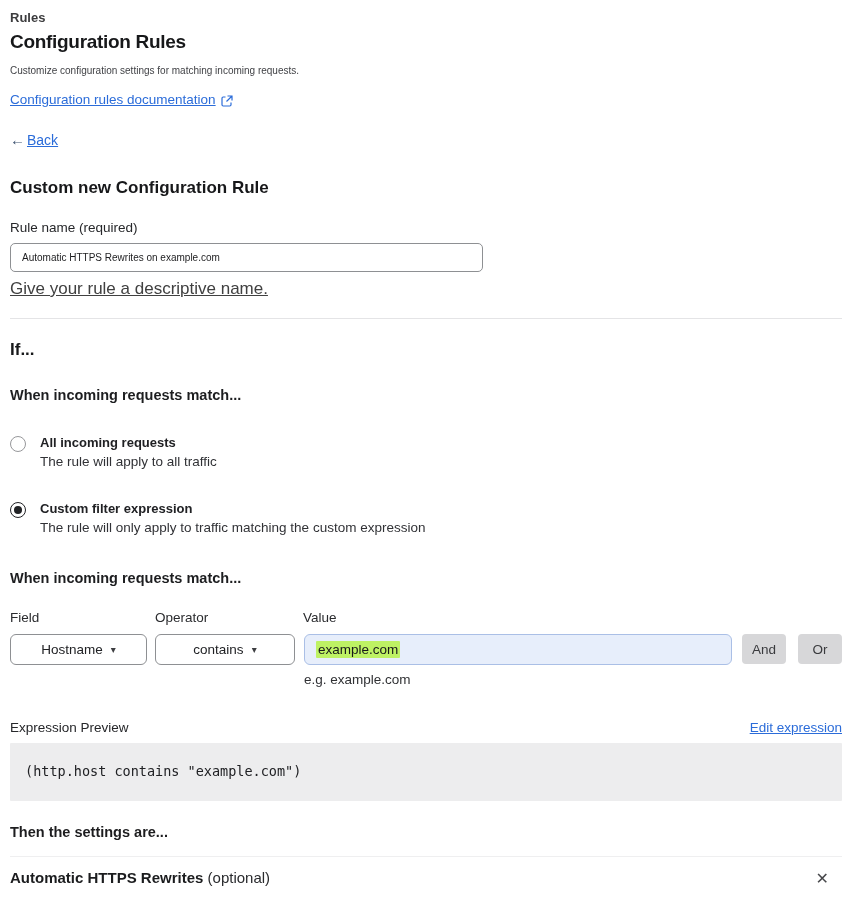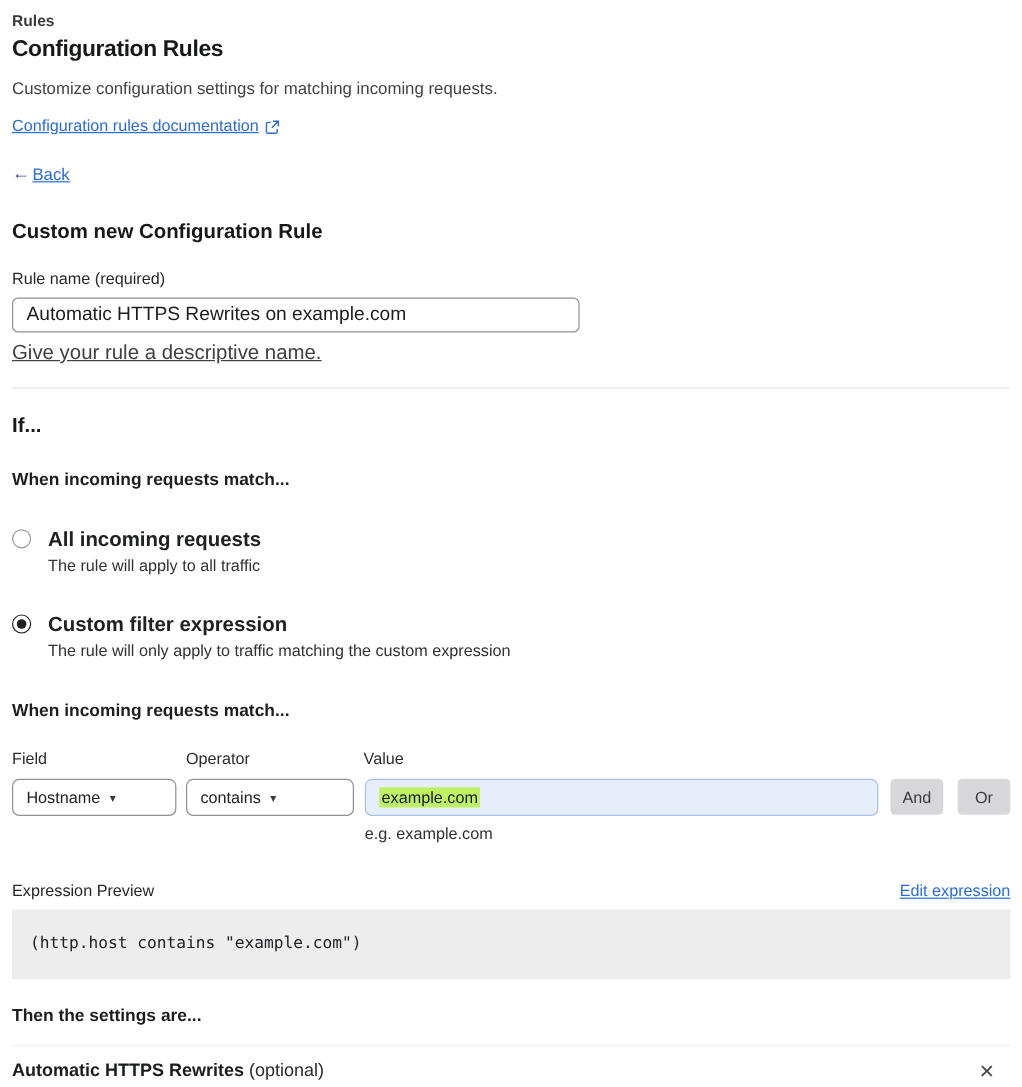--- a/index.html
+++ b/index.html
@@ -9,38 +9,38 @@
     font-family: "Liberation Sans", sans-serif;
     color: #1d1d1f;
     position: relative;
     overflow: hidden;
   }
   .page { padding: 8px 10px 0 10px; }
 
   
   .breadcrumb { font-size: 13px; color: #3c3c3e; margin-top: 2px; font-weight: bold; }
   .page-title { font-size: 19px; font-weight: 700; color: #17181a; margin-top: 6px; letter-spacing: -0.3px; }
-  .subtitle { font-size: 14px; color: #414246; margin-top: 12px; }
+  .subtitle { font-size: 10px; color: #414246; margin-top: 12px; }
 
   a.link { color: #2b6cd9; text-decoration: underline; cursor: pointer; }
   .doc-link-row { margin-top: 16px; font-size: 13.5px; display: flex; align-items: center; gap: 5px; }
   .ext-icon { display: inline-block; width: 12px; height: 12px; position: relative; top: 1px; }
   .ext-icon svg { display: block; }
 
   .back-row { margin-top: 24px; font-size: 14px; display: flex; align-items: center; gap: 2px; }
   .back-arrow { color: #3d5270; font-size: 15px; text-decoration: none; }
 
   
   .section-heading { font-size: 17px; font-weight: 700; color: #17181a; margin-top: 30px; }
   .field-label { font-size: 13.5px; color: #26272a; margin-top: 22px; }
   .rule-name-input {
     margin-top: 8px; width: 473px; height: 29px;
     border: 1px solid #8e9093; border-radius: 5px;
     font-family: "Liberation Sans", sans-serif;
-    font-size: 16px; color: #1d1d1f; padding: 0 11px;
+    font-size: 10px; color: #1d1d1f; padding: 0 11px;
     background: #ffffff; outline: none; display: block;
   }
   .helper-text { font-size: 17px; color: #404040; margin-top: 7px; text-decoration: underline; }
 
   .divider { height: 1px; background: #e4e4e6; margin-top: 19px; }
 
   
   .if-heading { font-size: 17px; font-weight: 700; margin-top: 21px; }
   .match-heading { font-size: 14.5px; font-weight: 700; color: #1d1e20; margin-top: 27px; }
 
@@ -50,31 +50,31 @@
     border: 1px solid #97989b; background: #fff; flex: 0 0 16px;
     margin-top: 1px; position: relative;
   }
   .radio-circle.selected { border: 1.5px solid #212225; }
   .radio-circle.selected::after {
     content: ""; position: absolute; left: 50%; top: 50%;
     width: 8px; height: 8px; border-radius: 50%; background: #212225;
     transform: translate(-50%, -50%);
   }
   .radio-texts { display: flex; flex-direction: column; gap: 4px; }
-  .radio-label { font-size: 17px; font-weight: 700; color: #202124; }
+  .radio-label { font-size: 13px; font-weight: 700; color: #202124; }
   .radio-desc { font-size: 13.5px; color: #313236; }
 
   
   .builder-labels { display: flex; margin-top: 24px; font-size: 13.5px; color: #2a2b2e; }
   .builder-labels .lbl-field { width: 145px; }
   .builder-labels .lbl-operator { width: 148px; }
   .builder-row { display: flex; margin-top: 9px; align-items: flex-start; }
   .select-box {
     height: 31px; border: 1px solid #8e9093; border-radius: 6px;
-    background: #fff; display: flex; align-items: center; justify-content: flex-start;
+    background: #fff; display: flex; align-items: center; justify-content: center;
     font-size: 13.5px; color: #212225; padding: 0 11px; cursor: pointer;
   }
   .select-field { width: 137px; margin-right: 8px; }
   .select-operator { width: 140px; margin-right: 9px; }
   .chevron { font-size: 10px; color: #3c3d40; margin-left: 8px; }
   .value-input {
     width: 428px; height: 31px;
     border: 1px solid #aabfe6; border-radius: 6px;
     background: #e7eefb; display: flex; align-items: center;
     padding: 0 11px; font-size: 13.5px; color: #17181a; margin-right: 10px;

